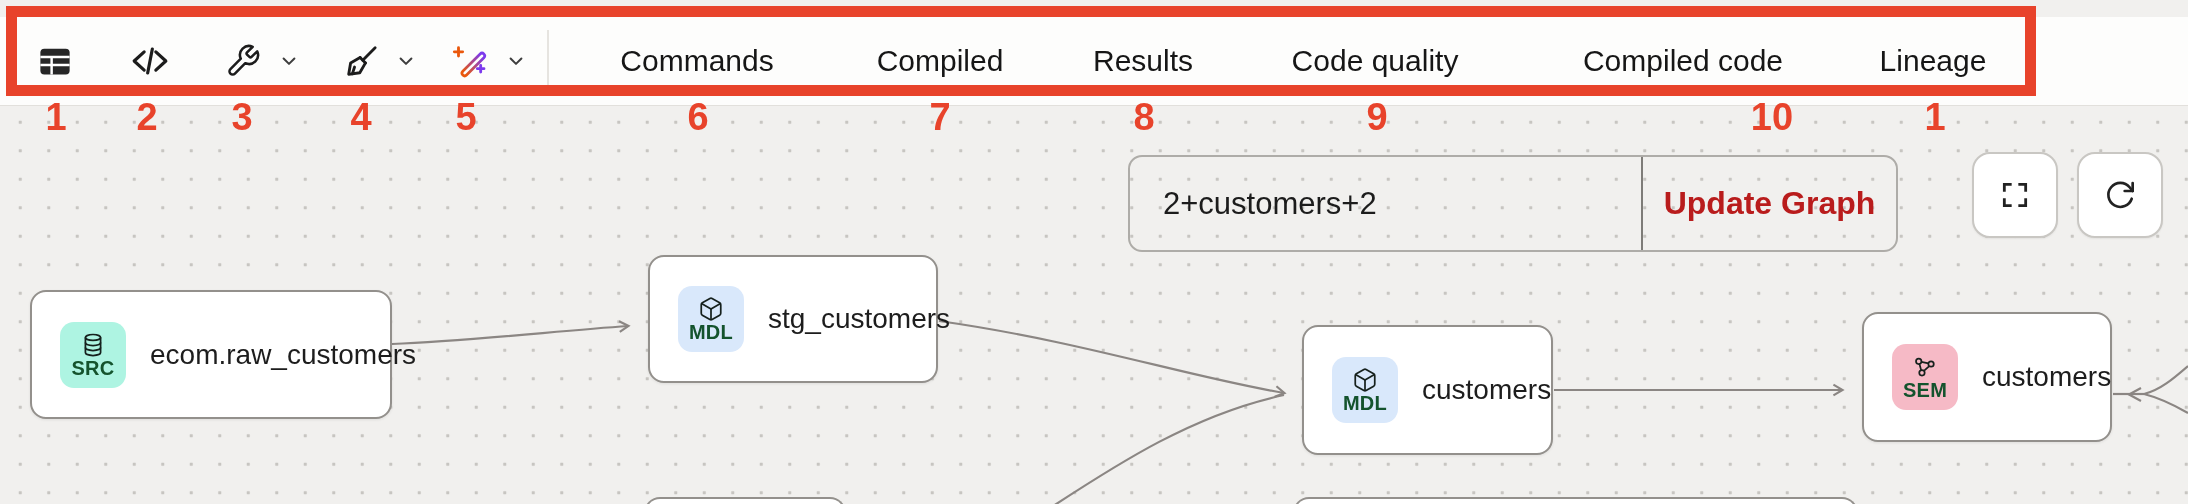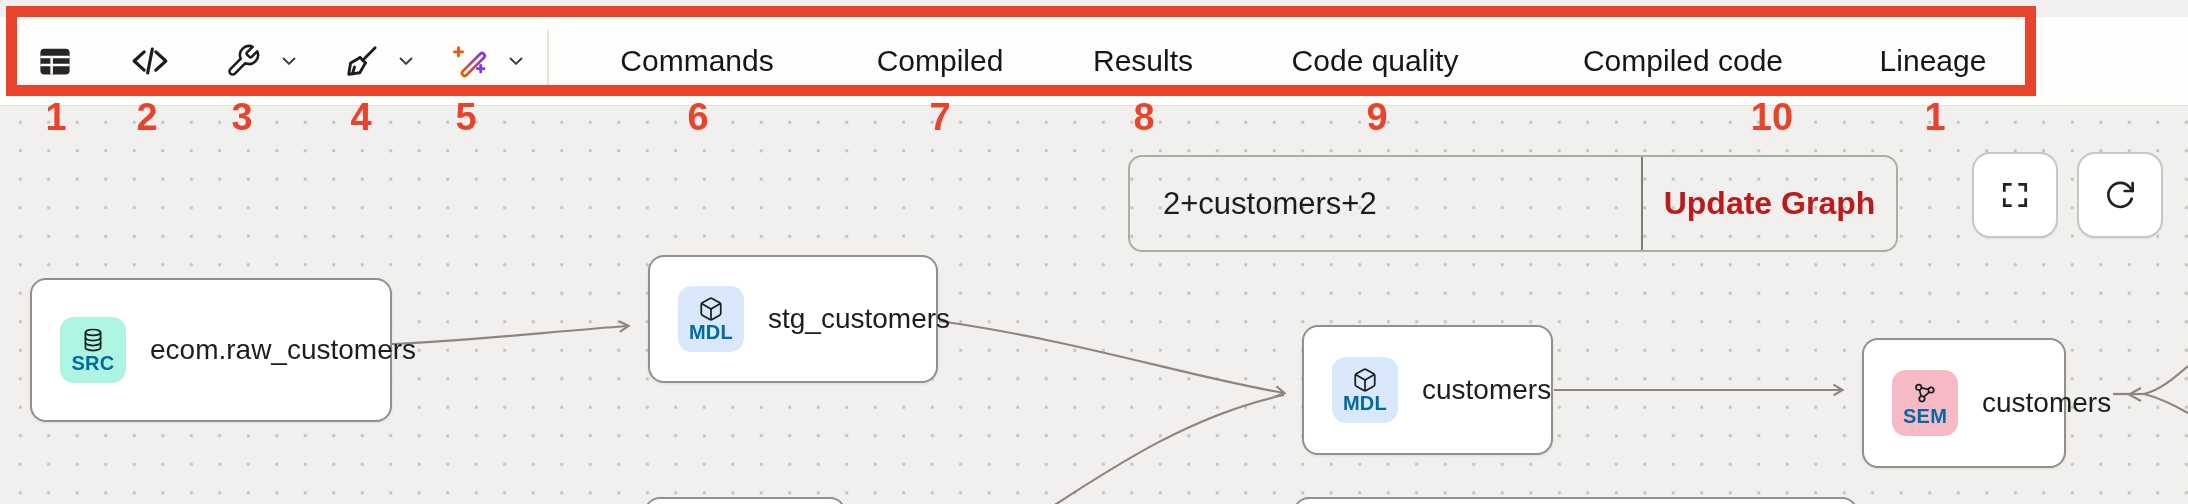--- a/index.html
+++ b/index.html
@@ -45,21 +45,21 @@
          box-shadow:0 1px 2px rgba(0,0,0,.06);cursor:pointer;z-index:12;}
 
   
   .edges{position:absolute;left:0;top:0;z-index:4;}
   .node{position:absolute;background:#fff;border:2px solid #93908c;border-radius:16px;
         box-sizing:border-box;display:flex;align-items:center;padding-left:28px;gap:24px;
         box-shadow:0 1px 3px rgba(0,0,0,.08);z-index:10;cursor:pointer;}
   .badge{width:66px;height:66px;border-radius:14px;flex:0 0 auto;
          display:flex;flex-direction:column;align-items:center;justify-content:center;gap:0px;}
   .badge-src{background:#aef4e2;} .badge-mdl{background:#d9e8fb;} .badge-sem{background:#f6bac6;}
-  .badge span{font-size:20px;font-weight:600;color:#0369a1;letter-spacing:.3px;line-height:1;}
+  .badge span{font-size:20px;font-weight:600;color:#14532d;letter-spacing:.3px;line-height:1;}
   .nlabel{font-size:28px;color:#1d1d1d;white-space:nowrap;}
   .partial{position:absolute;height:36px;background:#fff;border:2px solid #93908c;border-bottom:none;
            border-radius:16px 16px 0 0;box-sizing:border-box;z-index:10;cursor:pointer;}
   svg{display:block;}
 </style>
 </head>
 <body>
 
 <div id="stage">
   <div class="dots"></div>
@@ -172,21 +172,21 @@
       <path d="M9.5 4H4v5.5 M14.5 4H20v5.5 M20 14.5V20h-5.5 M4 14.5V20h5.5"></path>
     </svg>
   </button>
   <button class="sqbtn" style="left:2077px">
     <svg width="32" height="32" viewBox="0 0 24 24" fill="none" stroke="#222" stroke-width="2" stroke-linecap="round" stroke-linejoin="round">
       <polyline points="21.5 3 21.5 9 15.5 9"></polyline>
       <path d="M20.8 14.8a9 9 0 1 1-1.6-8.6L21.5 9"></path>
     </svg>
   </button>
 
-  <div class="node" style="left:30px;top:278px;width:362px;height:144px">
+  <div class="node" style="left:30px;top:290px;width:362px;height:129px">
     <div class="badge badge-src">
       <svg width="26" height="26" viewBox="0 0 24 24" fill="none" stroke="#16211d" stroke-width="1.6">
         <ellipse cx="12" cy="5" rx="7" ry="2.7"></ellipse>
         <path d="M5 5v14c0 1.5 3.1 2.7 7 2.7s7-1.2 7-2.7V5"></path>
         <path d="M5 9.8c0 1.5 3.1 2.7 7 2.7s7-1.2 7-2.7"></path>
         <path d="M5 14.4c0 1.5 3.1 2.7 7 2.7s7-1.2 7-2.7"></path>
       </svg>
       <span>SRC</span>
     </div>
     <span class="nlabel">ecom.raw_customers</span>
@@ -209,21 +209,21 @@
       <svg width="26" height="26" viewBox="0 0 24 24" fill="none" stroke="#16211d" stroke-width="1.6" stroke-linejoin="round">
         <path d="M21 16V8a2 2 0 0 0-1-1.73l-7-4a2 2 0 0 0-2 0l-7 4A2 2 0 0 0 3 8v8a2 2 0 0 0 1 1.73l7 4a2 2 0 0 0 2 0l7-4A2 2 0 0 0 21 16z"></path>
         <polyline points="3.27 6.96 12 12.01 20.73 6.96"></polyline>
         <line x1="12" y1="22.08" x2="12" y2="12"></line>
       </svg>
       <span>MDL</span>
     </div>
     <span class="nlabel">customers</span>
   </div>
 
-  <div class="node" style="left:1862px;top:338px;width:204px;height:130px">
+  <div class="node" style="left:1862px;top:312px;width:250px;height:130px">
     <div class="badge badge-sem">
       <svg width="26" height="26" viewBox="0 0 24 24" fill="none" stroke="#16211d" stroke-width="1.6">
         <circle cx="6.2" cy="6.8" r="2.5"></circle>
         <circle cx="17.6" cy="9.2" r="2.5"></circle>
         <circle cx="9.2" cy="17.4" r="2.5"></circle>
         <line x1="8.6" y1="7.3" x2="15.2" y2="8.7"></line>
         <line x1="6.9" y1="9.2" x2="8.5" y2="15.1"></line>
         <line x1="11" y1="15.6" x2="15.9" y2="11.1"></line>
       </svg>
       <span>SEM</span>

